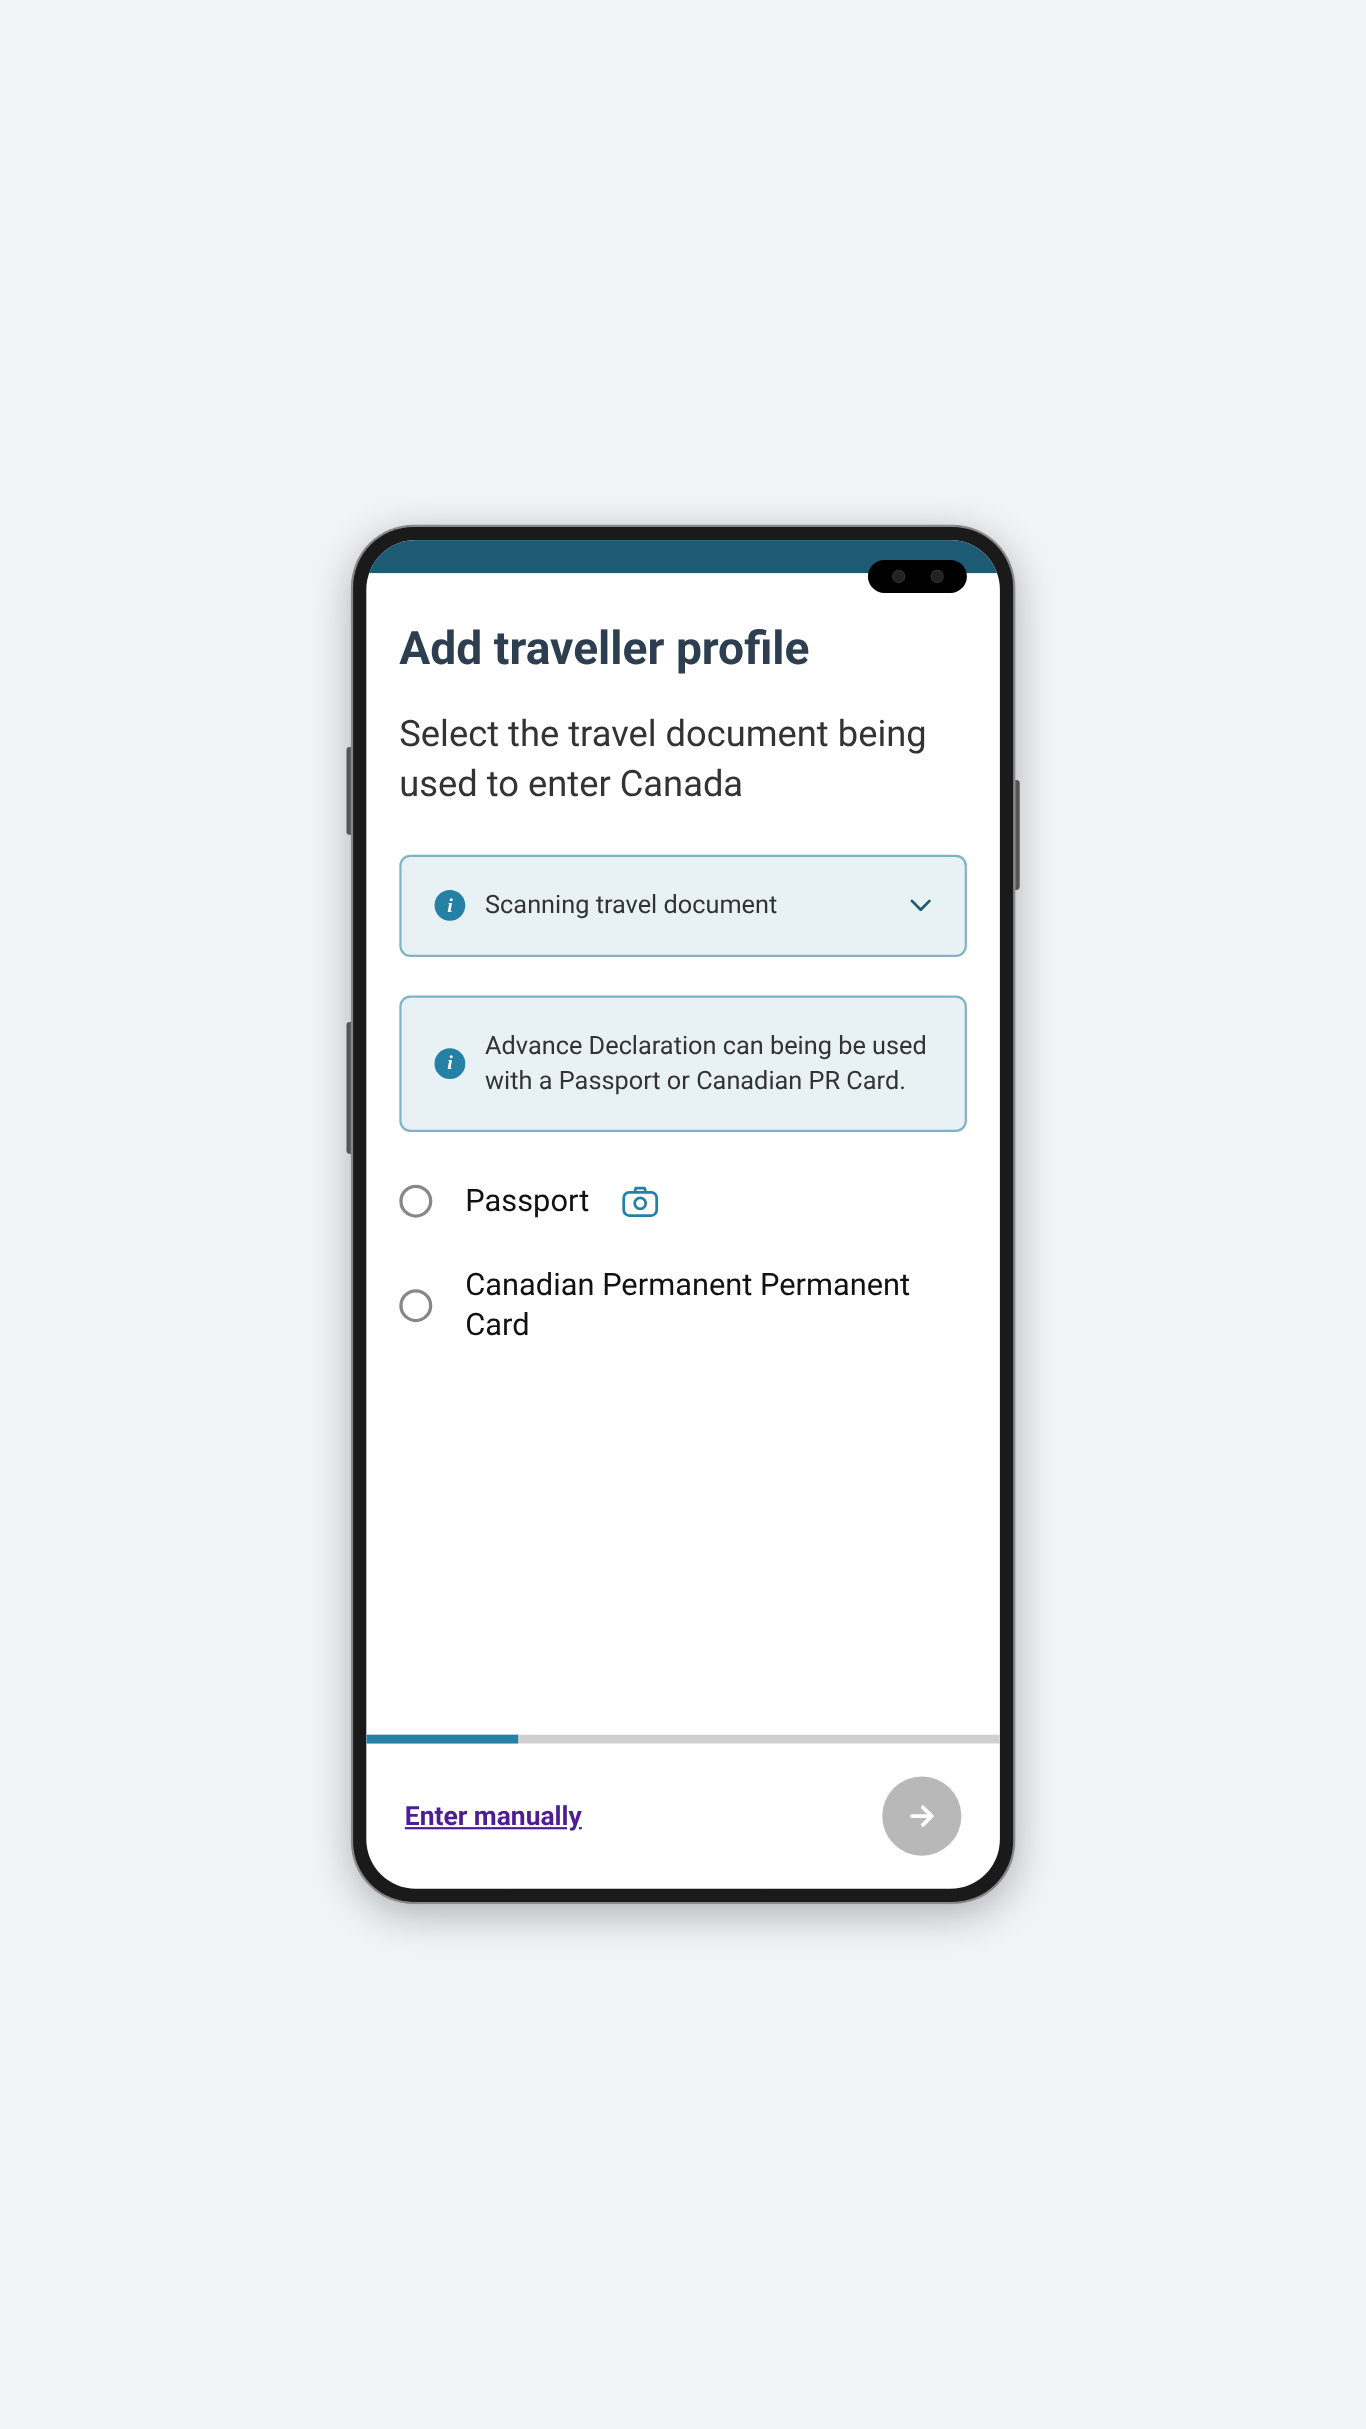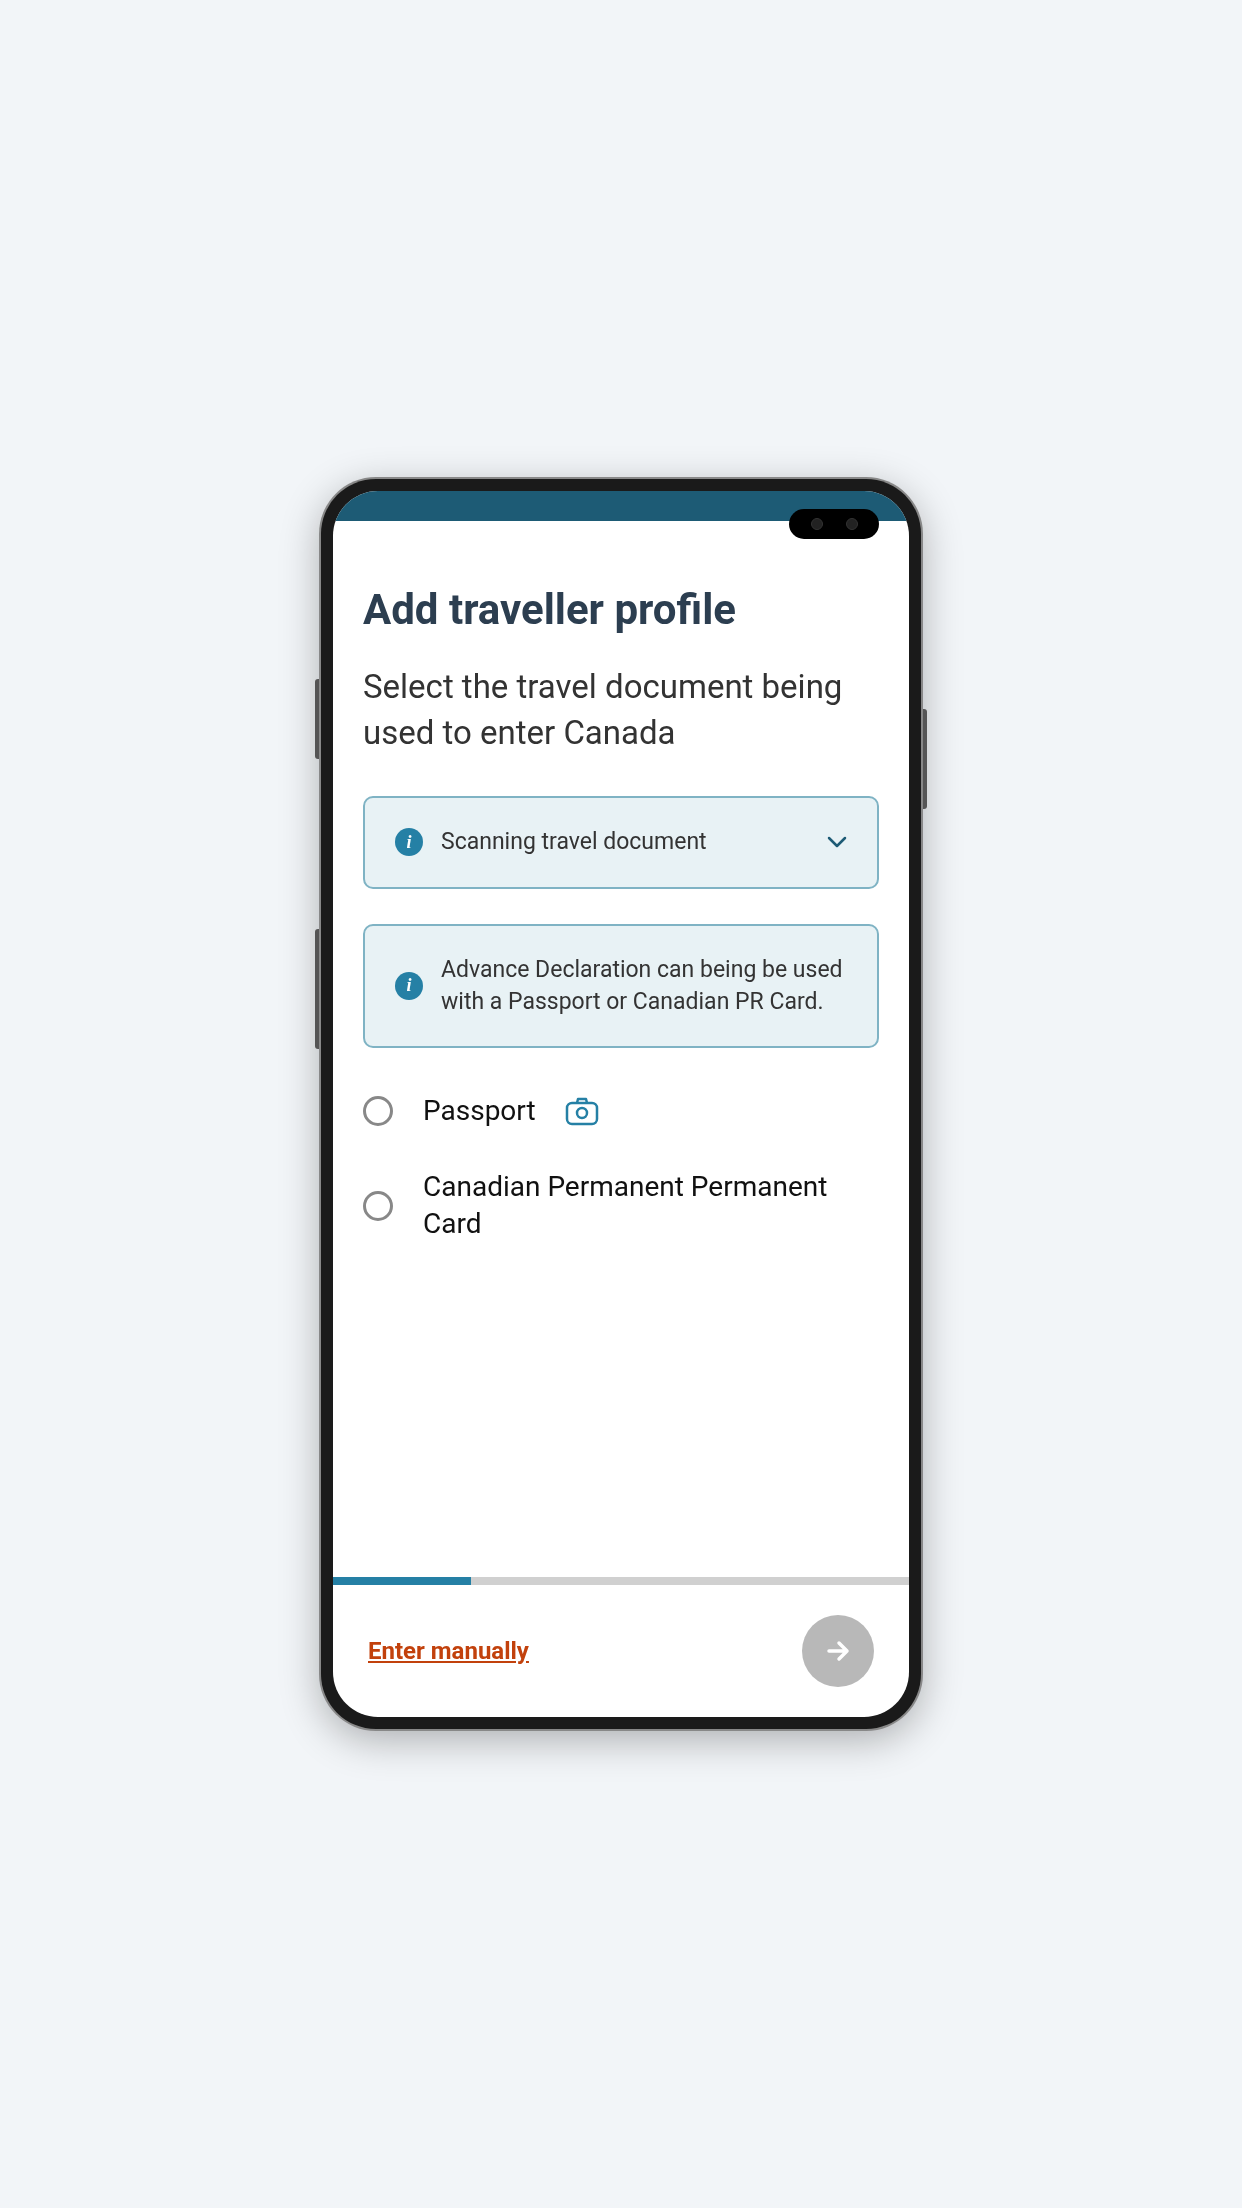--- a/index.html
+++ b/index.html
@@ -85,21 +85,21 @@
       border-radius: 50%;
       border: 1px solid #333;
     }
     .top-bar {
       height: 30px;
       background: #1d5b75;
       flex-shrink: 0;
     }
     .content {
       flex: 1;
-      padding: 44px 30px 0 30px;
+      padding: 25px 30px 0 30px;
       overflow: hidden;
     }
     .page-title {
       font-size: 42px;
       font-weight: 700;
       color: #2c3e50;
       margin-bottom: 30px;
       margin-top: 20px;
     }
     .subtitle {
@@ -187,21 +187,21 @@
       height: 100%;
     }
     .footer {
       padding: 30px 35px 30px 35px;
       display: flex;
       align-items: center;
       justify-content: space-between;
     }
     .manual-link {
       font-size: 24px;
-      color: #c2410c;
+      color: #4c1d95;
       font-weight: 700;
       text-decoration: underline;
       cursor: pointer;
     }
     .next-button {
       width: 72px;
       height: 72px;
       background: #b8b8b8;
       border-radius: 50%;
       display: flex;

